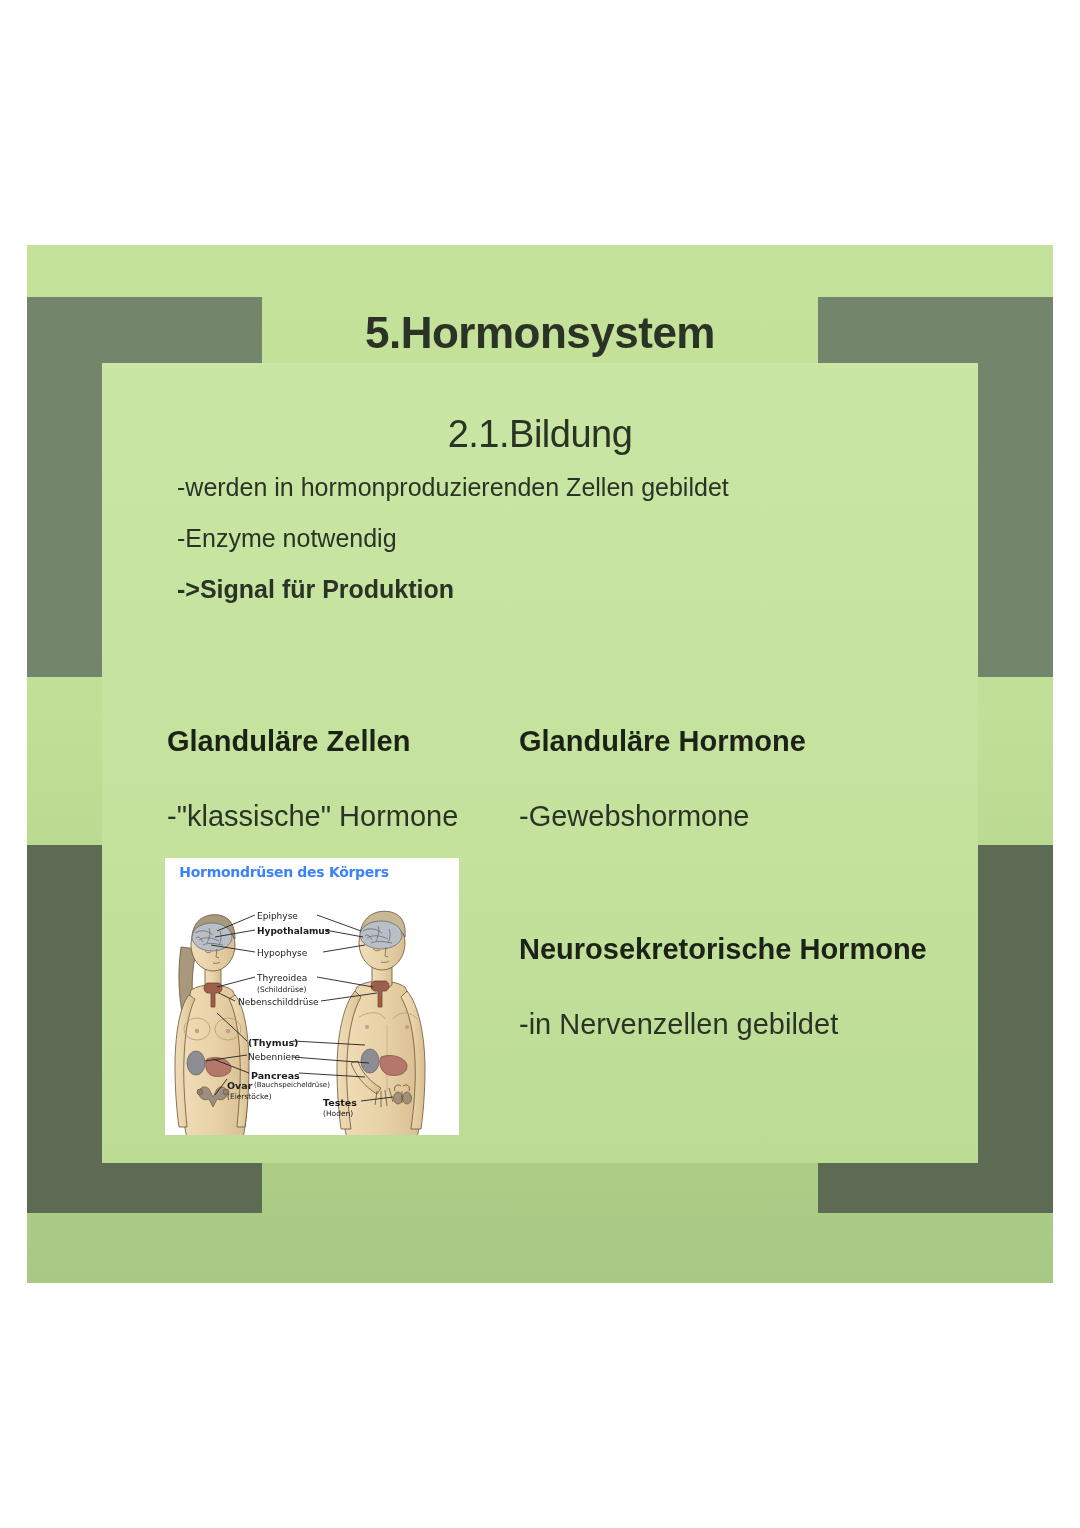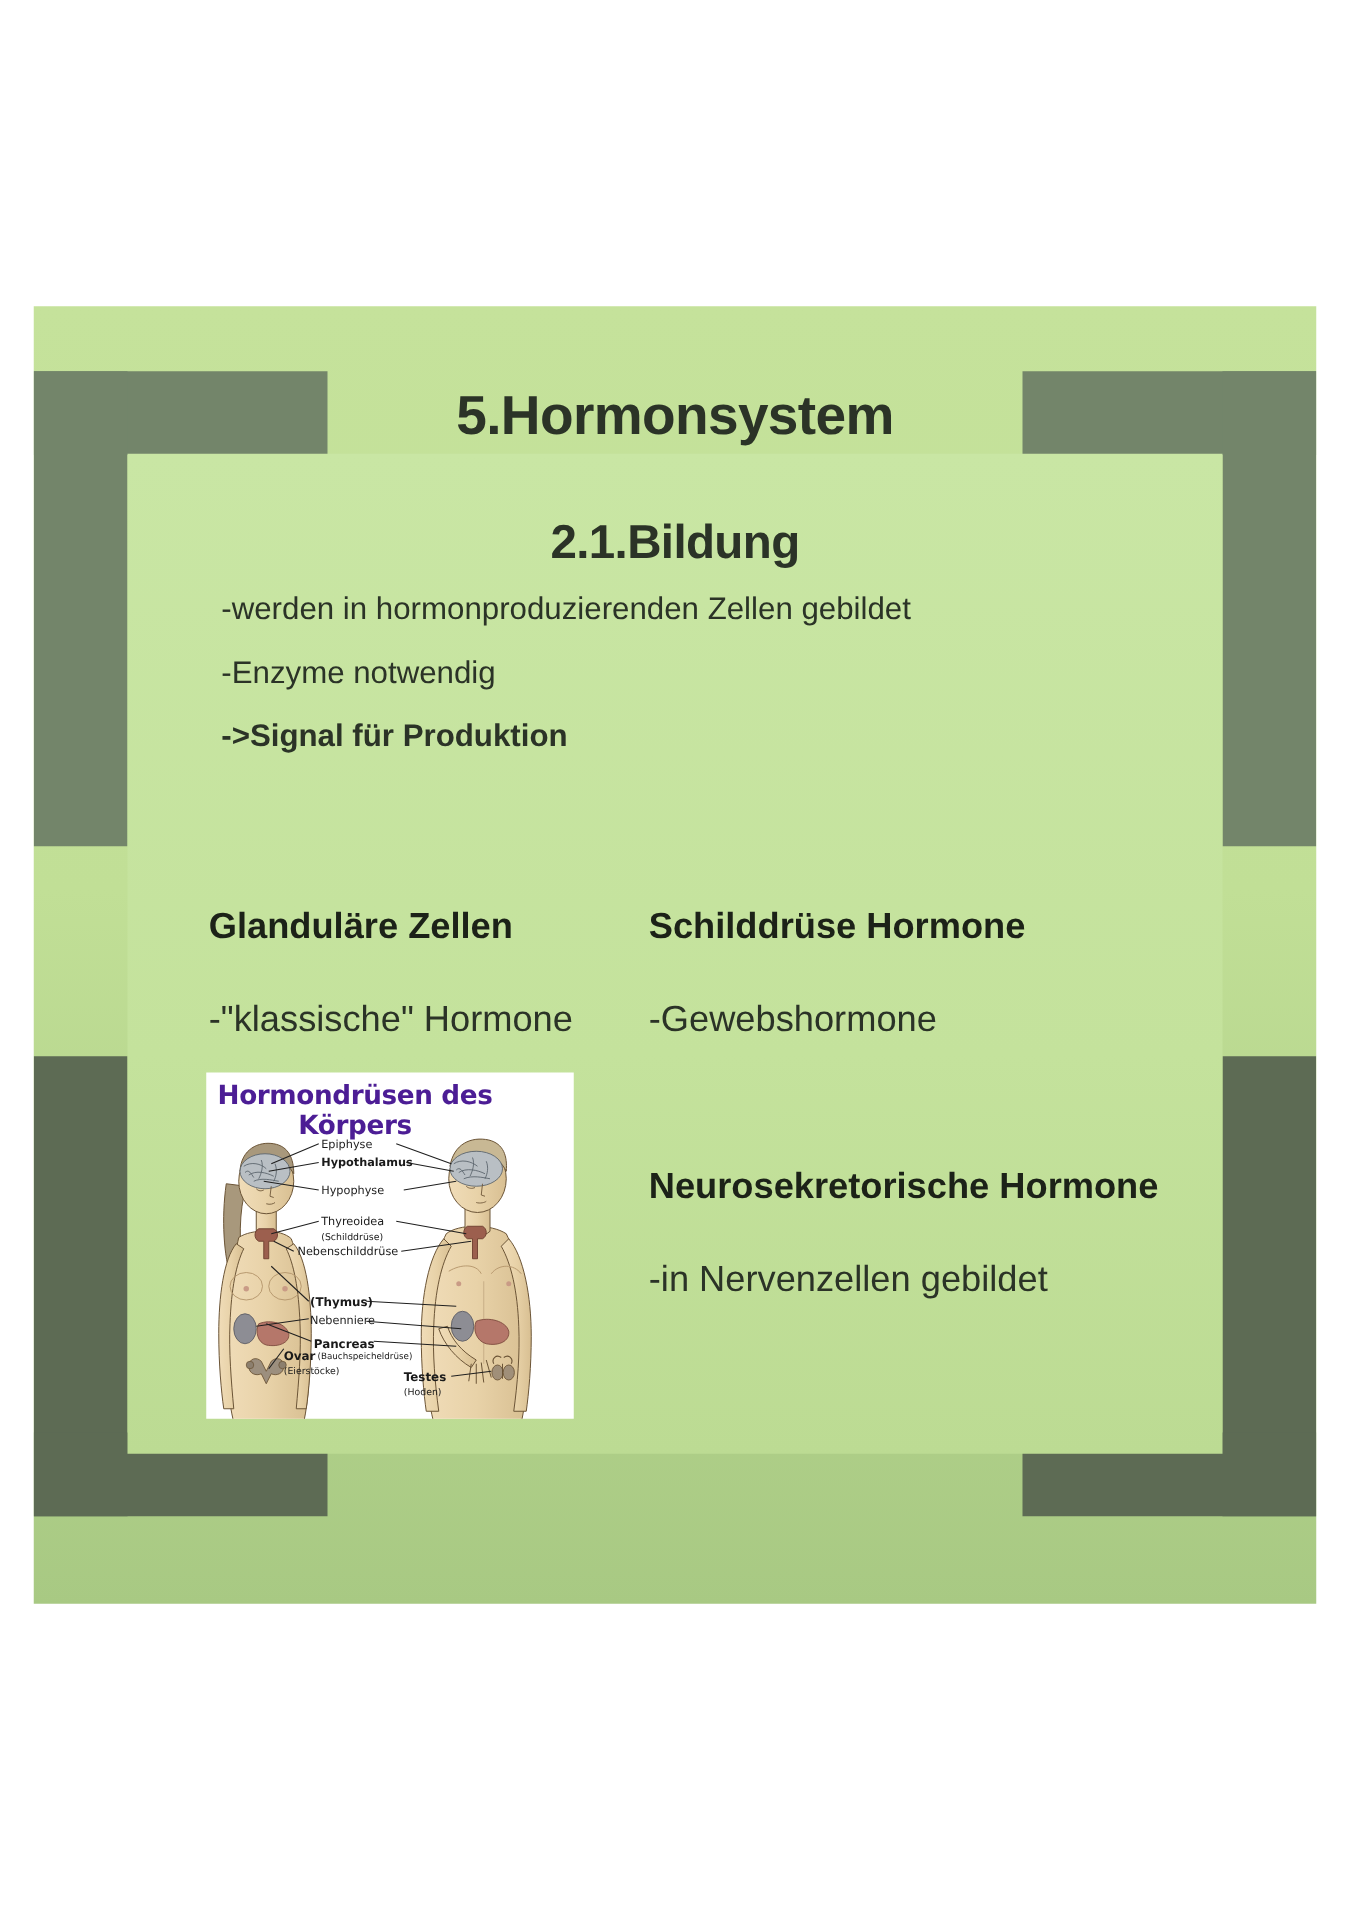--- a/index.html
+++ b/index.html
@@ -59,21 +59,21 @@
     font-weight: bold;
     color: #2b3327;
     letter-spacing: -0.5px;
   }
   #section-heading {
     position: absolute;
     left: 0; top: 168px;
     width: 1026px;
     text-align: center;
     font-size: 38px;
-    font-weight: bold;
+    font-weight: normal;
     color: #2b3327;
     letter-spacing: -0.5px;
   }
 
   #bullet-list {
     position: absolute;
     left: 150px;
     top: 228px;
     width: 800px;
   }
@@ -120,23 +120,23 @@
     width: 294px;
     height: 277px;
     background: #ffffff;
     overflow: hidden;
   }
   #anatomy-title {
     position: absolute;
     left: 0; top: 6px;
     width: 238px;
     text-align: center;
-    font-size: 21px;
+    font-size: 14px;
     font-weight: bold;
-    color: #4c1d95;
+    color: #3b82f6;
     font-family: "DejaVu Sans", sans-serif;
     letter-spacing: -0.3px;
   }
   #anatomy-canvas {
     position: absolute;
     left: 0; top: 37px;
     width: 240px;
     height: 243px;
   }
   .an-label {
@@ -173,21 +173,21 @@
     <div class="bullet">-Enzyme notwendig</div>
     <div class="bullet bold">-&gt;Signal für Produktion</div>
   </div>
 
   <div id="col-left">
     <div class="col-heading">Glanduläre Zellen</div>
     <div class="col-body">-"klassische" Hormone</div>
   </div>
 
   <div id="col-right">
-    <div class="col-heading">Schilddrüse Hormone</div>
+    <div class="col-heading">Glanduläre Hormone</div>
     <div class="col-body">-Gewebshormone</div>
     <div class="col-heading second">Neurosekretorische Hormone</div>
     <div class="col-body">-in Nervenzellen gebildet</div>
   </div>
 
   <div id="anatomy-figure">
     <div id="anatomy-title">Hormondrüsen des Körpers</div>
     <div id="anatomy-canvas">
       <svg width="294" height="243" viewBox="0 0 294 243" xmlns="http://www.w3.org/2000/svg">
         <defs>

